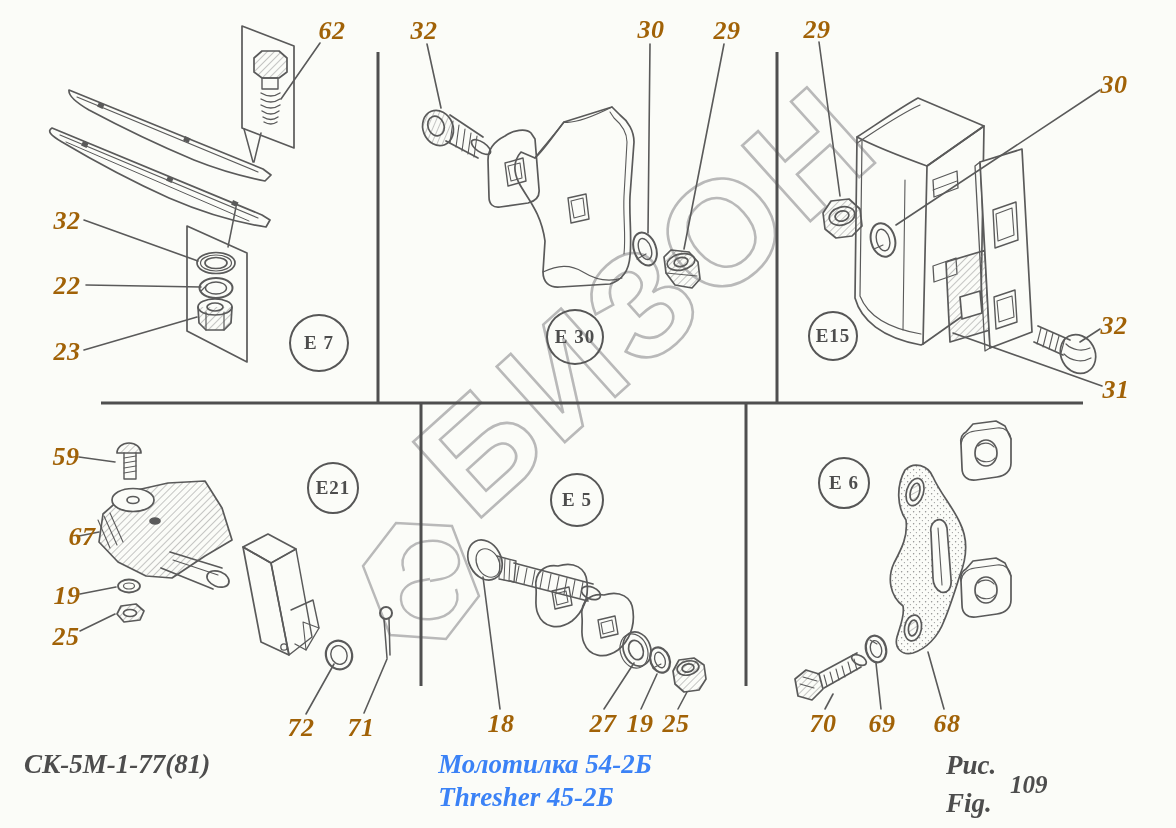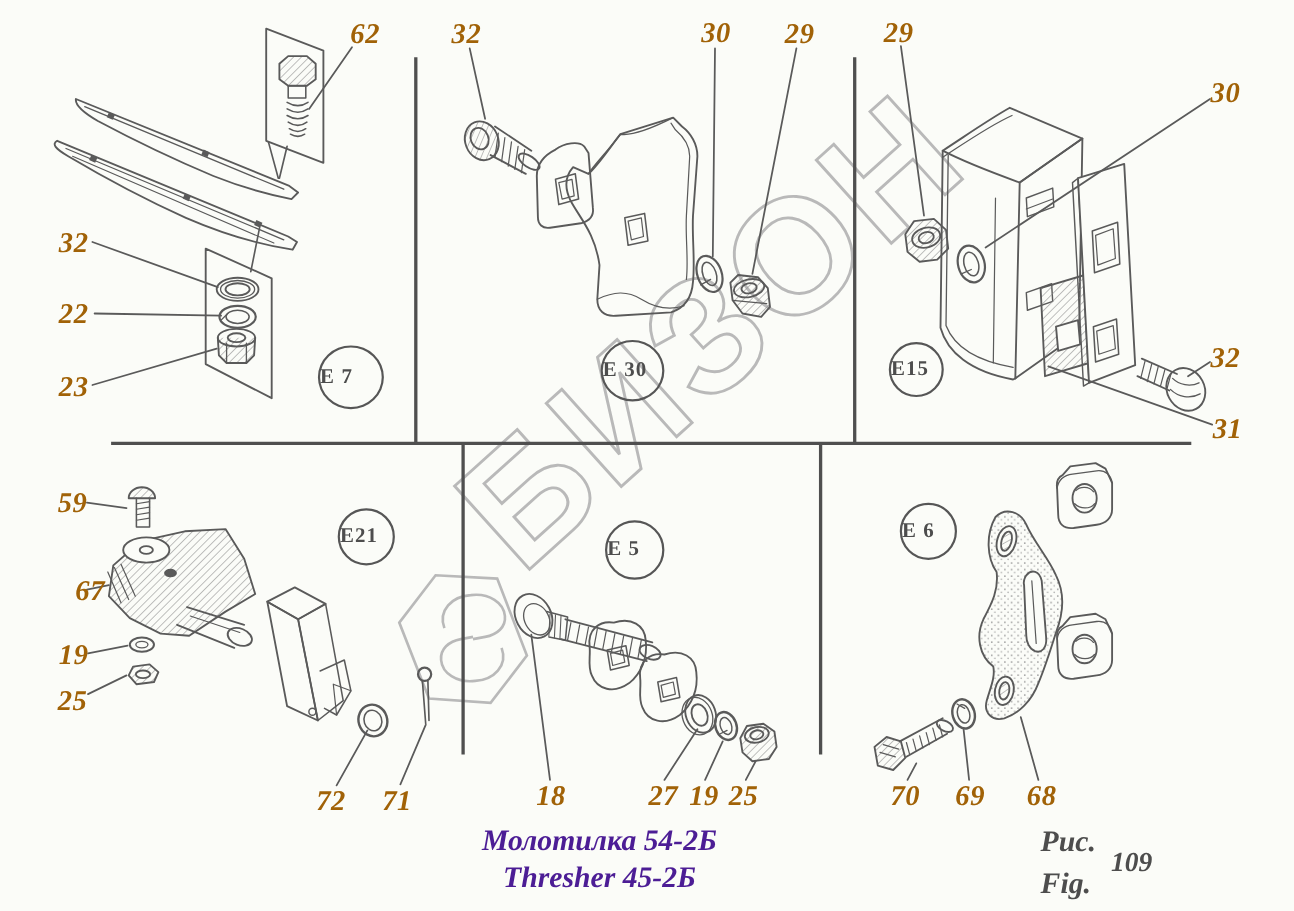--- a/index.html
+++ b/index.html
@@ -5,29 +5,29 @@
   html,body{margin:0;padding:0;}
   body{width:1176px;height:828px;background:#fbfcf8;overflow:hidden;
        font-family:"Liberation Serif",serif;}
   .canvas{position:relative;width:1176px;height:828px;background:#fbfcf8;}
   svg.art{position:absolute;left:0;top:0;}
   .plabel{position:absolute;transform:translate(-50%,-50%);
           font:bold italic 26px "Liberation Serif",serif;color:#a16207;
           white-space:nowrap;letter-spacing:0.5px;}
   .pcircle{position:absolute;transform:translate(-50%,-50%);
            border:2.6px solid #565656;border-radius:50%;
-           display:flex;align-items:center;justify-content:flex-start;
+           display:flex;align-items:center;justify-content:center;
            font:bold 19px "Liberation Serif",serif;color:#4d4d4d;
            background:transparent;letter-spacing:1px;}
   .footer-models{position:absolute;left:24px;top:748px;
                  font:bold italic 27px "Liberation Serif",serif;color:#4d4d4d;
                  line-height:33px;white-space:nowrap;}
   .footer-title{position:absolute;left:545px;top:748px;transform:translateX(-50%);
-                font:bold italic 27px "Liberation Serif",serif;color:#4c1d95;
-                line-height:33px;text-align:center;white-space:nowrap;}
+                font:bold italic 27px "Liberation Serif",serif;color:#3b82f6;
+                line-height:33px;white-space:nowrap;}
   .footer-fig{position:absolute;left:946px;top:746px;
               font:bold italic 27px "Liberation Serif",serif;color:#4d4d4d;
               line-height:38px;white-space:nowrap;}
   .footer-num{position:absolute;left:1010px;top:785px;transform:translateY(-50%);
               font:bold italic 25px "Liberation Serif",serif;color:#4d4d4d;}
 </style>
 </head>
 <body>
 
 <div class="canvas">
@@ -423,20 +423,21 @@
       <span>E21</span>
     </div>
   <div class="pcircle" style="left:577px;top:500px;width:50px;height:50px">
       <span>E 5</span>
     </div>
   <div class="pcircle" style="left:844px;top:483px;width:48px;height:48px">
       <span>E 6</span>
     </div>
 
   <div class="footer-models">
+    <div>СК-5М-1-77(81)</div>
   </div>
   <div class="footer-title">
     <div>Молотилка 54-2Б</div>
     <div>Thresher 45-2Б</div>
   </div>
   <div class="footer-fig">
     <div>Рис.</div>
     <div>Fig.</div>
   </div>
   <div class="footer-num">109</div>

